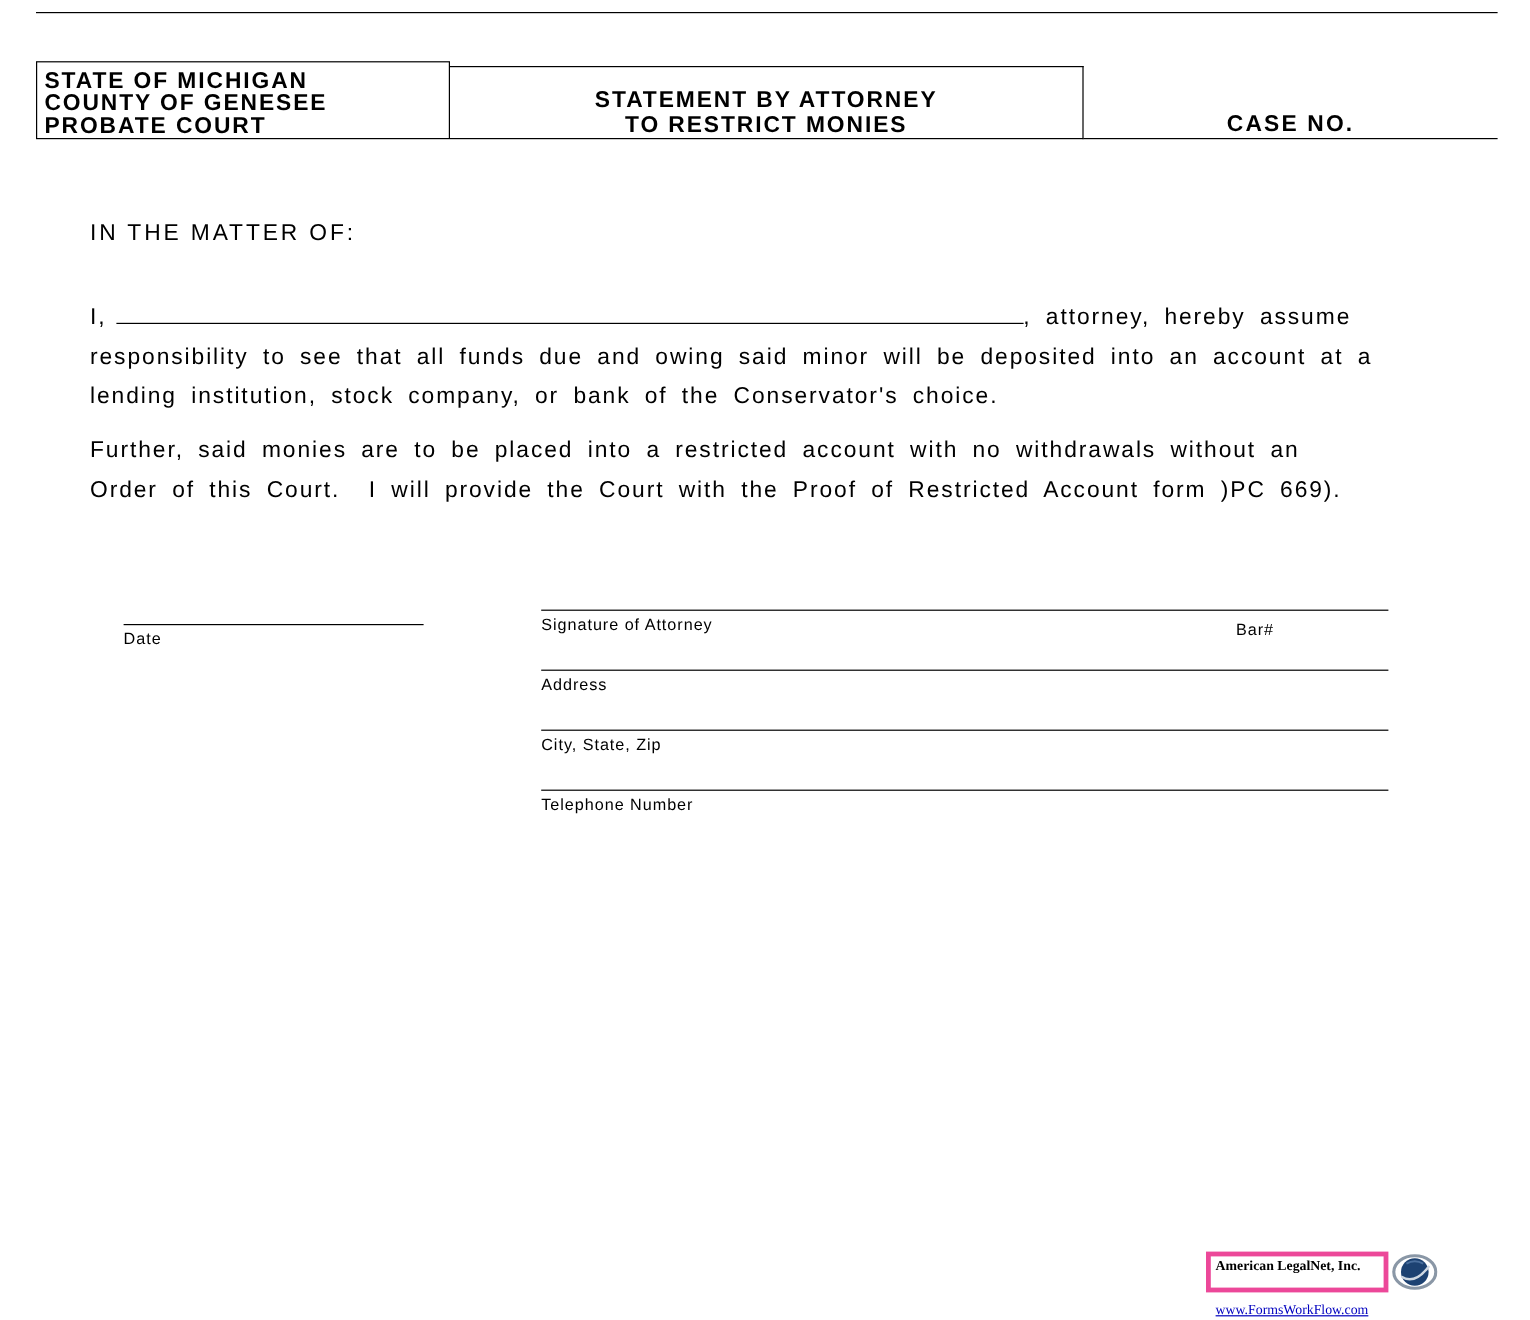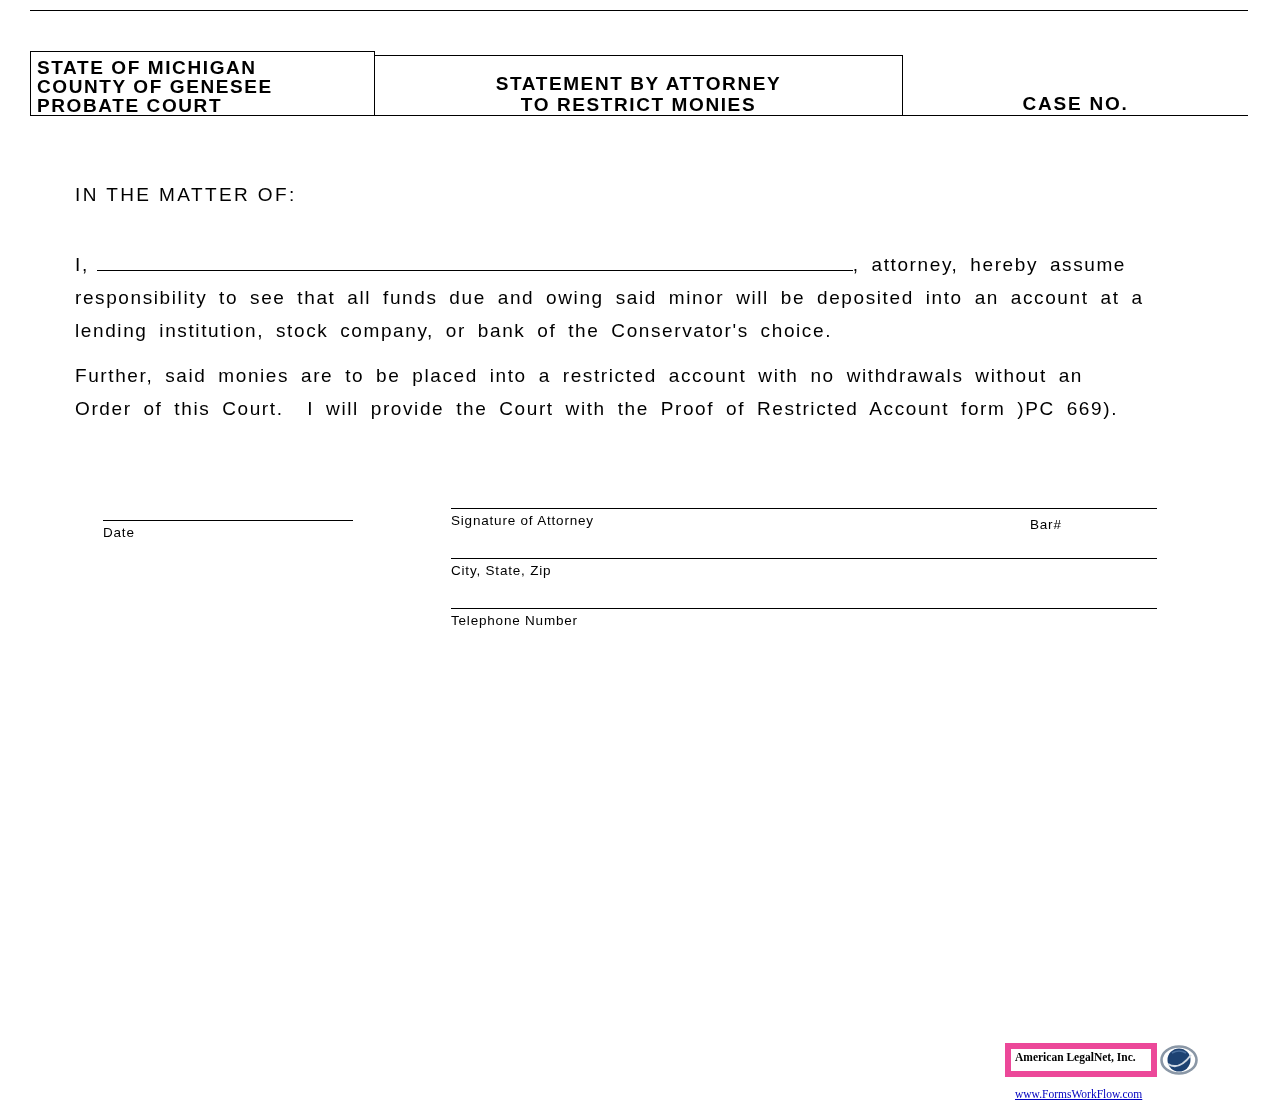--- a/index.html
+++ b/index.html
@@ -28,21 +28,21 @@
 
   .rule { border-top:1px solid #000; height:0; }
   .sig-label { font-size:13.5px; letter-spacing:0.8px; padding-top:4px; }
 
   .sig-date { position:absolute; left:75px; top:520px; width:250px;margin-left:28px; }
   .sig-col  { position:absolute; left:451px; top:496px; width:706px;margin-top:12px; }
   .sig-row  { height:50px; }
   .labels-row { position:relative; }
   .bar-label { position:absolute; left:579px; top:4px; }
 
-  .aln-box { position:absolute; left:1005px; top:1043px; width:152px; height:34px; border:6px solid #ec4899;
+  .aln-box { position:absolute; left:1005px; top:1043px; width:152px; height:34px; border:4px solid #ec4899;
              padding:2px 4px 0 4px; font-family:"Liberation Serif", serif; }
   .aln-company { font-size:11.5px; font-weight:bold; line-height:13px; }
   .aln-url { font-size:11.5px; line-height:13px; color:#0000bf; text-decoration:underline; display:inline-block; cursor:pointer;margin-top:24px; }
   .aln-logo { position:absolute; left:1160px; top:1044px; width:38px; height:32px; }
 </style>
 </head>
 <body>
 
 <div class="page">
 
@@ -84,20 +84,24 @@
   <div class="sig-col">
     <div class="sig-row">
       <div class="rule"></div>
       <div class="labels-row">
         <span class="sig-label" style="display:inline-block">Signature of Attorney</span>
         <span class="sig-label bar-label">Bar#</span>
       </div>
     </div>
     <div class="sig-row">
       <div class="rule"></div>
+      <div class="sig-label">Address</div>
+    </div>
+    <div class="sig-row">
+      <div class="rule"></div>
       <div class="sig-label">City, State, Zip</div>
     </div>
     <div class="sig-row">
       <div class="rule"></div>
       <div class="sig-label">Telephone Number</div>
     </div>
   </div>
 
   <div class="aln-box">
     <div class="aln-company">American LegalNet, Inc.</div>

